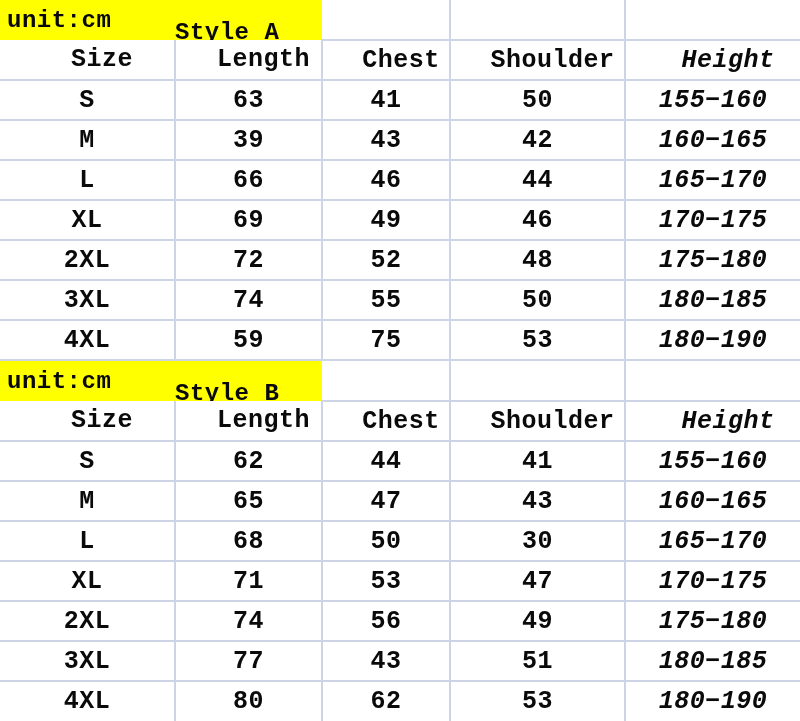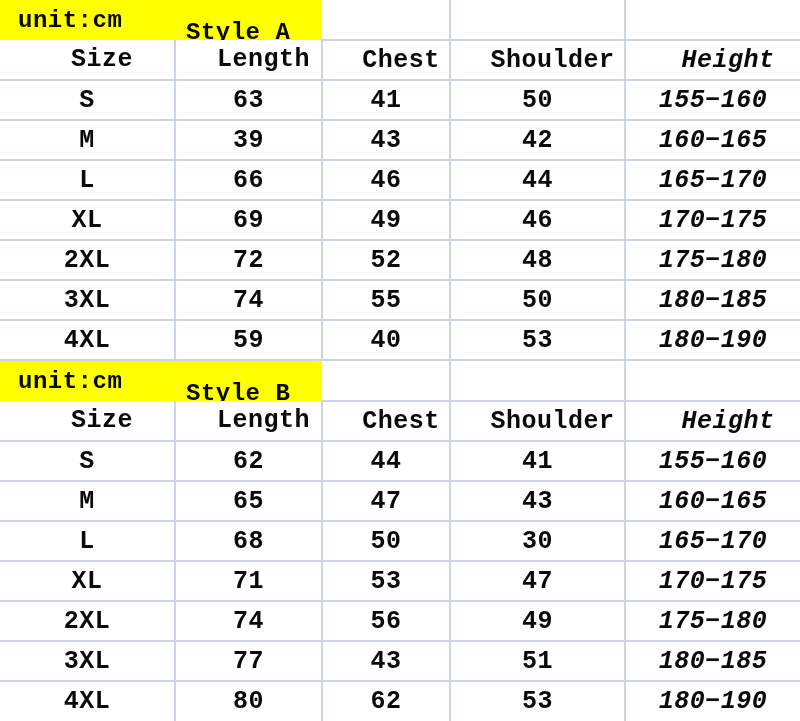--- a/index.html
+++ b/index.html
@@ -49,21 +49,21 @@
     border-bottom: none;
     font-family: "Liberation Mono", "DejaVu Sans Mono", monospace;
     font-weight: bold;
     font-size: 24px;
     padding: 0;
   }
   td.banner .banner-inner {
     display: flex;
     align-items: center;
     height: 40px;
-    padding-left: 18px;
+    padding-left: 7px;
   }
   td.banner .unit-label {
     display: inline-block;
     min-width: 168px;
   }
   td.banner .style-label {
     display: inline-block;
     margin-top: 24px;
   }
   td.banner-empty {
@@ -153,21 +153,21 @@
       <tr class="datarow">
         <td>3XL</td>
         <td>74</td>
         <td>55</td>
         <td>50</td>
         <td class="last-col">180−185</td>
       </tr>
       <tr class="datarow">
         <td>4XL</td>
         <td>59</td>
-        <td>40</td>
+        <td>75</td>
         <td>53</td>
         <td class="last-col">180−190</td>
       </tr>
       <tr class="banner-row">
         <td colspan="2" class="banner">
           <div class="banner-inner">
             <span class="unit-label">unit:cm</span>
             <span class="style-label">Style B</span>
           </div>
         </td>

